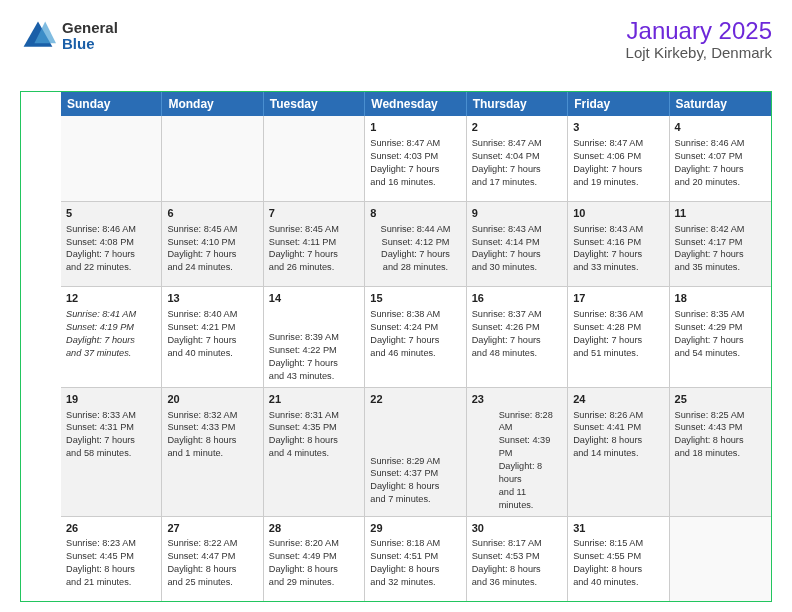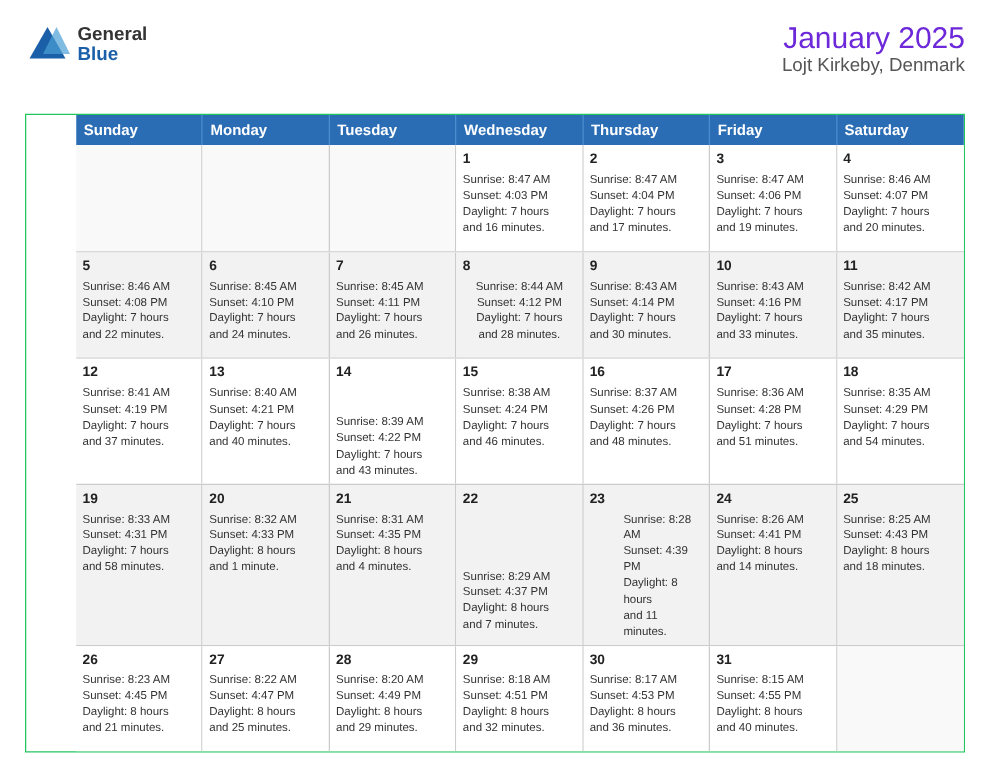--- a/index.html
+++ b/index.html
@@ -231,21 +231,21 @@
             <span class="day-num">11</span>
             <div class="cell-text" style="white-space: pre-line;">Sunrise: 8:42 AM
 Sunset: 4:17 PM
 Daylight: 7 hours
 and 35 minutes.</div>
           </div>
         </div>
         <div class="cal-row">
           <div class="cal-cell">
             <span class="day-num">12</span>
-            <div class="cell-text" style="white-space: pre-line;">Sunrise: 8:41 AM
+            <div class="cell-text" style="white-space: pre-line; font-style: italic;">Sunrise: 8:41 AM
 Sunset: 4:19 PM
 Daylight: 7 hours
 and 37 minutes.</div>
           </div>
           <div class="cal-cell">
             <span class="day-num">13</span>
             <div class="cell-text" style="white-space: pre-line;">Sunrise: 8:40 AM
 Sunset: 4:21 PM
 Daylight: 7 hours
 and 40 minutes.</div>

